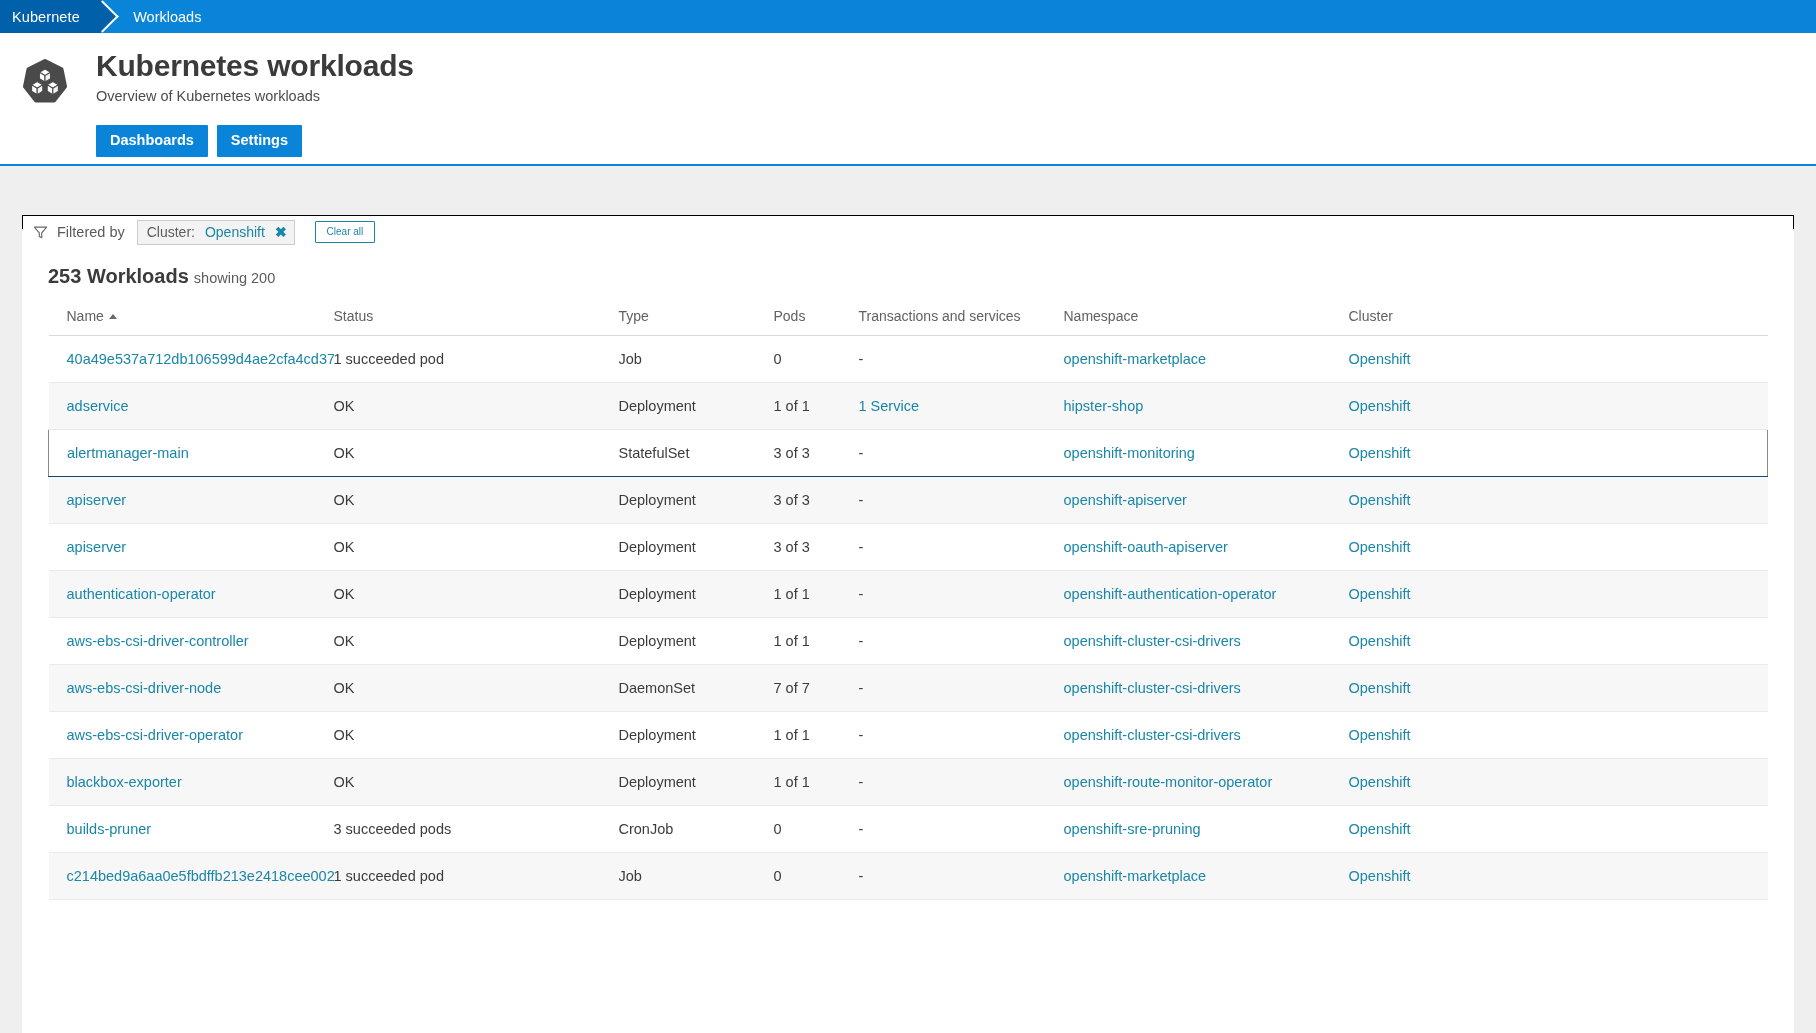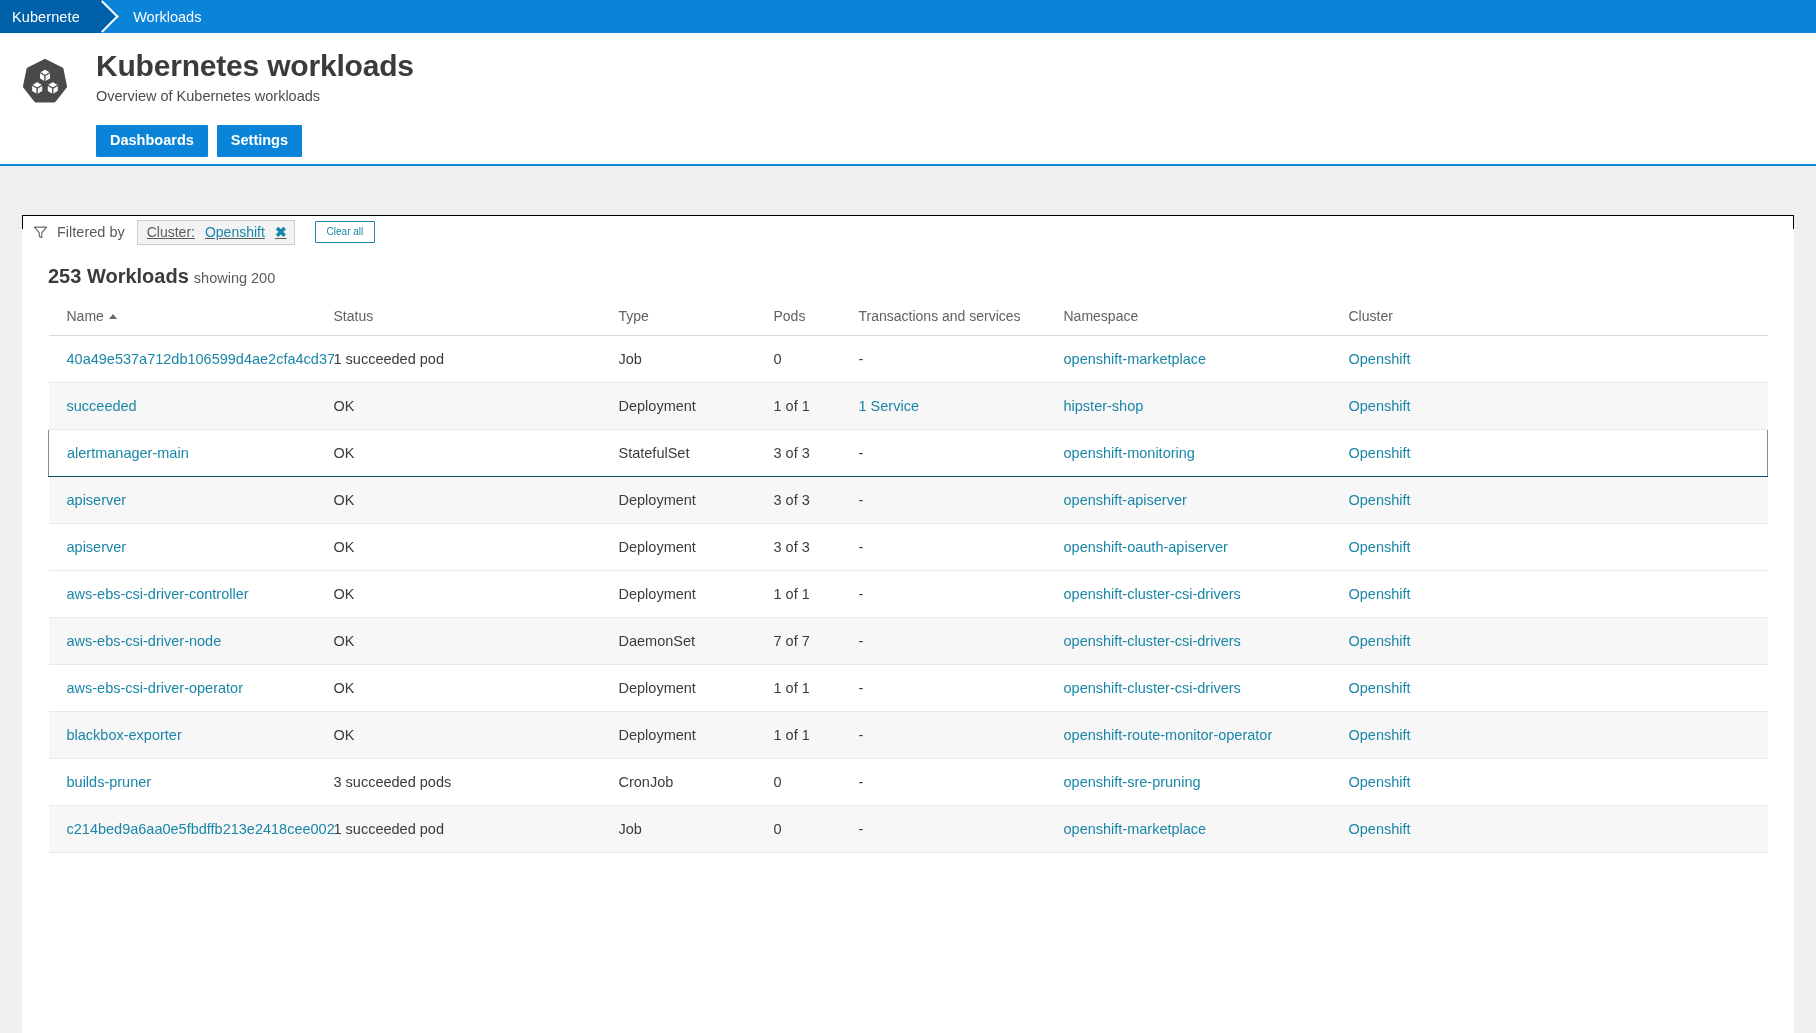--- a/index.html
+++ b/index.html
@@ -141,21 +141,20 @@
   .filter-chip {
     background: #f3f3f3;
     border: 1px solid #cccccc;
     height: 25px;
     display: flex;
     align-items: center;
     padding: 0 7px 0 9px;
     font-size: 14px;
     color: #5c5c5c;
     gap: 10px;
-    text-decoration: underline;
   }
   .chip-value { color: #1a86a8; }
   .chip-x {
     color: #1a86a8;
     font-size: 14px;
     font-weight: bold;
     cursor: pointer;
     line-height: 1;
   }
   .btn-clear {
@@ -355,21 +354,21 @@
           <tr>
             <td><a class="lnk">40a49e537a712db106599d4ae2cfa4cd3727:</a></td>
             <td>1 succeeded pod</td>
             <td>Job</td>
             <td>0</td>
             <td>-</td>
             <td><a class="lnk">openshift-marketplace</a></td>
             <td><a class="lnk">Openshift</a></td>
           </tr>
           <tr class="alt">
-            <td><a class="lnk">succeeded</a></td>
+            <td><a class="lnk">adservice</a></td>
             <td>OK</td>
             <td>Deployment</td>
             <td>1 of 1</td>
             <td><a class="lnk">1 Service</a></td>
             <td><a class="lnk">hipster-shop</a></td>
             <td><a class="lnk">Openshift</a></td>
           </tr>
           <tr class="selected">
             <td><a class="lnk">alertmanager-main</a></td>
             <td>OK</td>
@@ -388,20 +387,29 @@
             <td><a class="lnk">openshift-apiserver</a></td>
             <td><a class="lnk">Openshift</a></td>
           </tr>
           <tr>
             <td><a class="lnk">apiserver</a></td>
             <td>OK</td>
             <td>Deployment</td>
             <td>3 of 3</td>
             <td>-</td>
             <td><a class="lnk">openshift-oauth-apiserver</a></td>
+            <td><a class="lnk">Openshift</a></td>
+          </tr>
+          <tr class="alt">
+            <td><a class="lnk">authentication-operator</a></td>
+            <td>OK</td>
+            <td>Deployment</td>
+            <td>1 of 1</td>
+            <td>-</td>
+            <td><a class="lnk">openshift-authentication-operator</a></td>
             <td><a class="lnk">Openshift</a></td>
           </tr>
           <tr>
             <td><a class="lnk">aws-ebs-csi-driver-controller</a></td>
             <td>OK</td>
             <td>Deployment</td>
             <td>1 of 1</td>
             <td>-</td>
             <td><a class="lnk">openshift-cluster-csi-drivers</a></td>
             <td><a class="lnk">Openshift</a></td>

